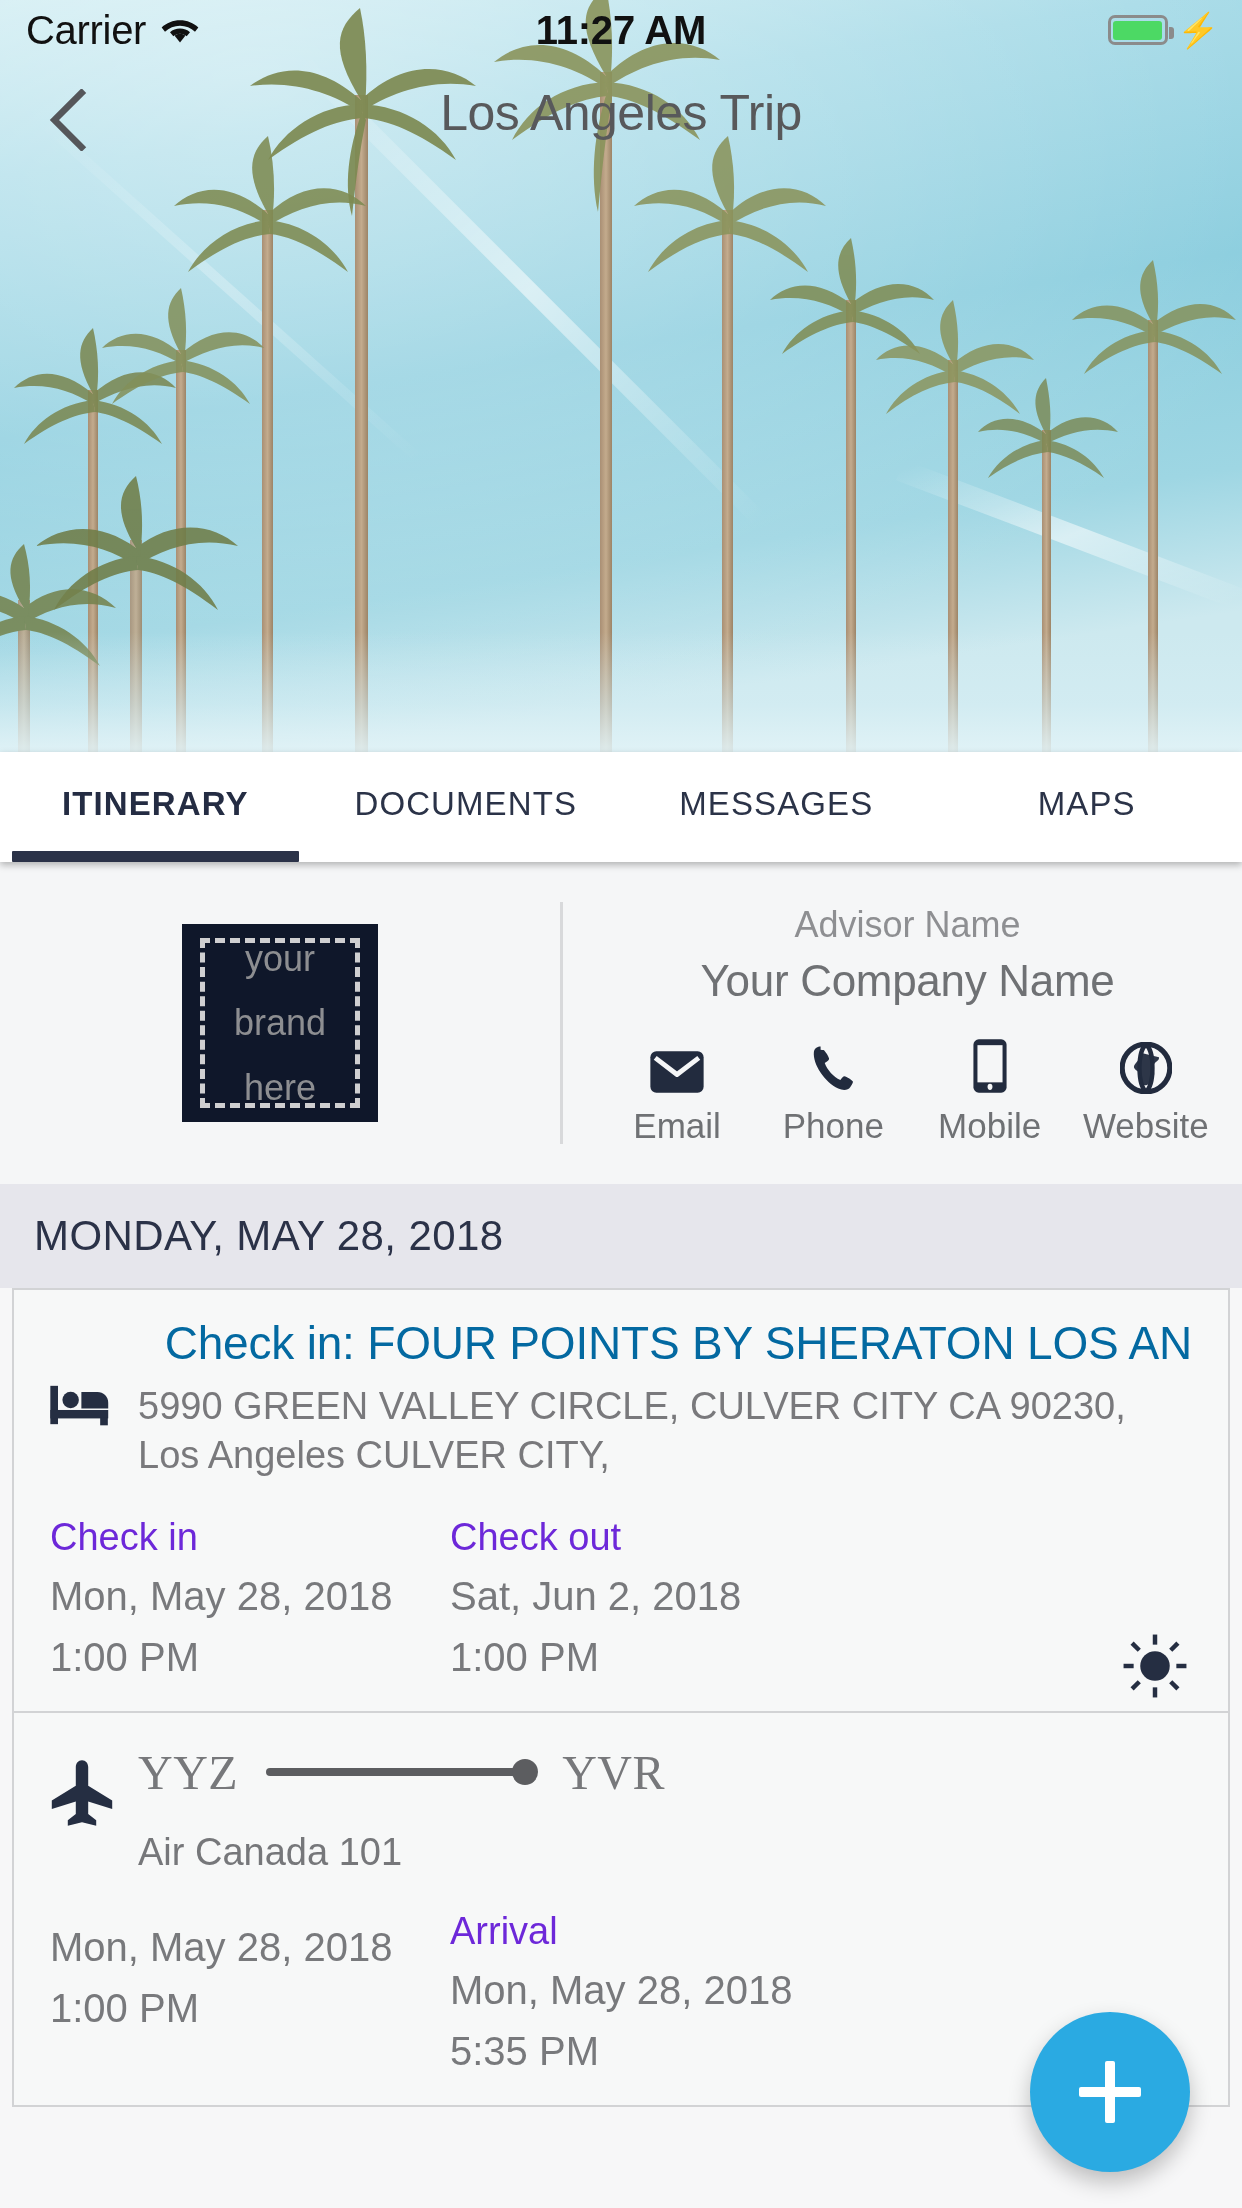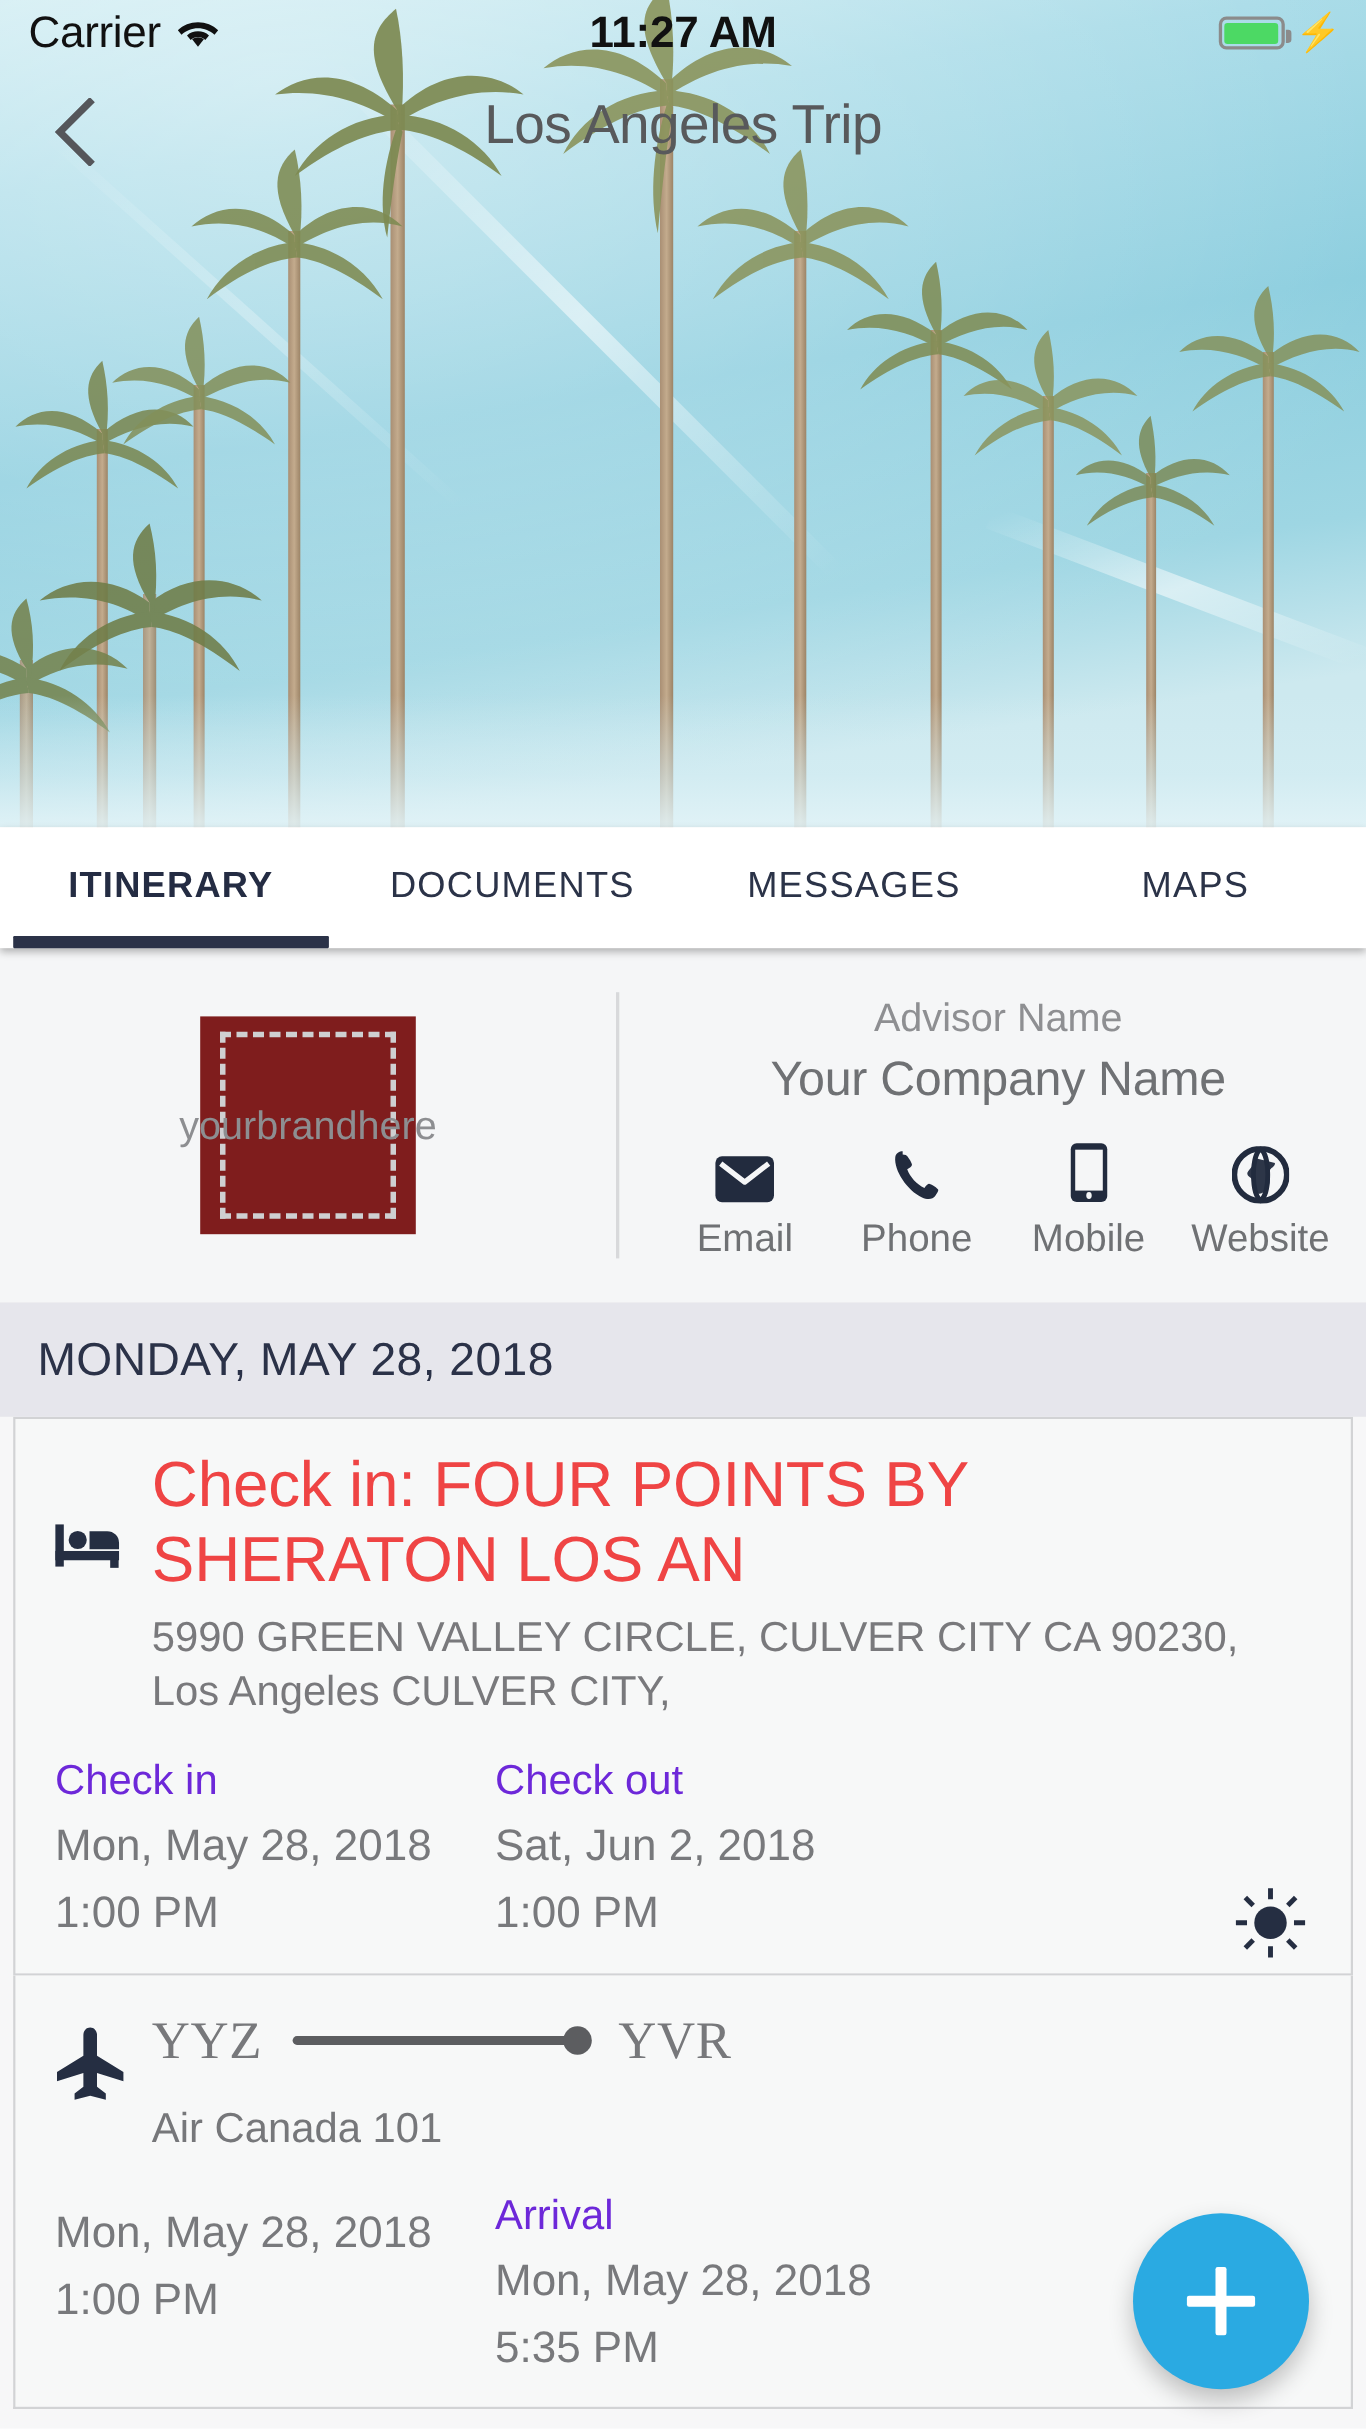--- a/index.html
+++ b/index.html
@@ -63,23 +63,24 @@
     height:11px; background:#2b3248; border-radius:1px;
   }
 
   
   .advisor{
     position:absolute; top:862px; left:0; width:1242px; height:322px;
     background:#f5f6f7; display:flex; align-items:center; z-index:5;
   }
   .brand-wrap{ width:560px; display:flex; justify-content:center; align-items:center;}
   .brand-box{
-    width:196px; height:198px; background:#7f1d1d;
-    display:flex; align-items:center; justify-content:center;
+    width:196px; height:198px; background:#0f172a;
+    display:flex; flex-direction:column; align-items:center; justify-content:center;
     position:relative;
+    gap:19px;
   }
   .brand-box::before{
     content:""; position:absolute; left:18px; top:14px; right:18px; bottom:14px;
     border:5px dashed #cfcfd1;
   }
   .brand-box span{
     position:relative; font-size:36px; color:#8d8e91; line-height:1.26; text-align:center;
   }
   .adv-divider{ width:3px; height:242px; background:#d8d9db; }
   .adv-right{ flex:1; display:flex; flex-direction:column; align-items:center; padding-left:10px;}
@@ -105,21 +106,21 @@
     border:2px solid #d2d3d5; border-top:none;
     position:relative;
   }
   .card.first{ border-top:2px solid #d2d3d5; }
   .card-inner{ padding:26px 36px 30px 36px; position:relative; }
 
   .hotel-top{ display:flex; gap:0; }
   .hotel-icon{ width:82px; flex:none; padding-top:66px; }
   .hotel-icon svg{ fill:#252e42; }
   .hotel-texts{ flex:1; padding-left:6px;}
-  .hotel-title{ font-size:58px; color:#ef4444; letter-spacing:-0.2px; line-height:1.18;}
+  .hotel-title{ font-size:46px; color:#0369a1; letter-spacing:-0.2px; line-height:1.18;text-align:right;}
   .hotel-addr{ font-size:38px; color:#79797c; line-height:1.28; margin-top:12px;}
 
   .two-col{ display:flex; margin-top:36px; }
   .col{ flex:1; }
   .col:first-child{ max-width:400px; }
   .col-label{ font-size:38px; color:#6d28d9; }
   .col-line{ font-size:40px; color:#78797c; margin-top:14px; line-height:1.18;}
 
   .sun-wrap{ position:absolute; right:40px; bottom:8px; }
   .sun-wrap svg{ stroke:#252e42; fill:#252e42; }

